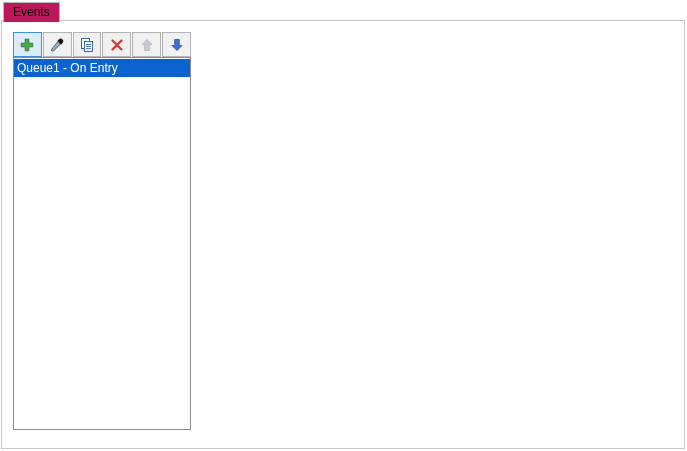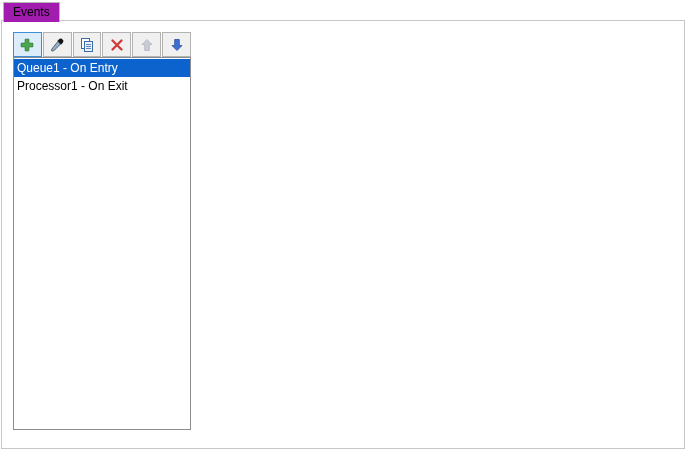--- a/index.html
+++ b/index.html
@@ -11,21 +11,21 @@
     font-size:12px;
     color:#000;
     overflow:hidden;
   }
   .abs { position:absolute; }
 
   
   .tab {
     position:absolute; left:3px; top:2px; height:20px;
     padding:2px 9px 0 9px;
-    background:#a21caf;
+    background:#be185d;
     border:1px solid #b6b6b6; border-bottom:none;
     z-index:3;
   }
   .panel {
     position:absolute; left:1px; top:20px; width:684px; height:429px;
     border:1px solid #c6c6c6;
     background:#fff;
     z-index:1;
   }
 
@@ -191,21 +191,20 @@
     </div>
   <div class="tb-btn">
       <svg class="icon" width="16" height="16">
         <use href="#ic-down-blue"></use>
       </svg>
     </div>
 </div>
 
 <div class="event-listbox">
   <div class="list-item selected">Queue1 - On Entry</div>
-  <div class="list-item">Processor1 - On Exit</div>
 </div>
 
 <div class="flabel" style="top:41px">Name</div>
 <div class="text-input" style="left:295px; top:36px; width:369px; height:20px;">Queue1 - On Entry</div>
 
 <div class="flabel" style="top:66px">Object</div>
 <div class="ro-input" style="left:295px; top:62px; width:342px; height:20px;">/Queue1</div>
 <svg class="abs icon" style="left:645px; top:61px;" width="18" height="18" viewBox="0 0 16 16">
     <use href="#ic-dropper"></use>
   </svg>

